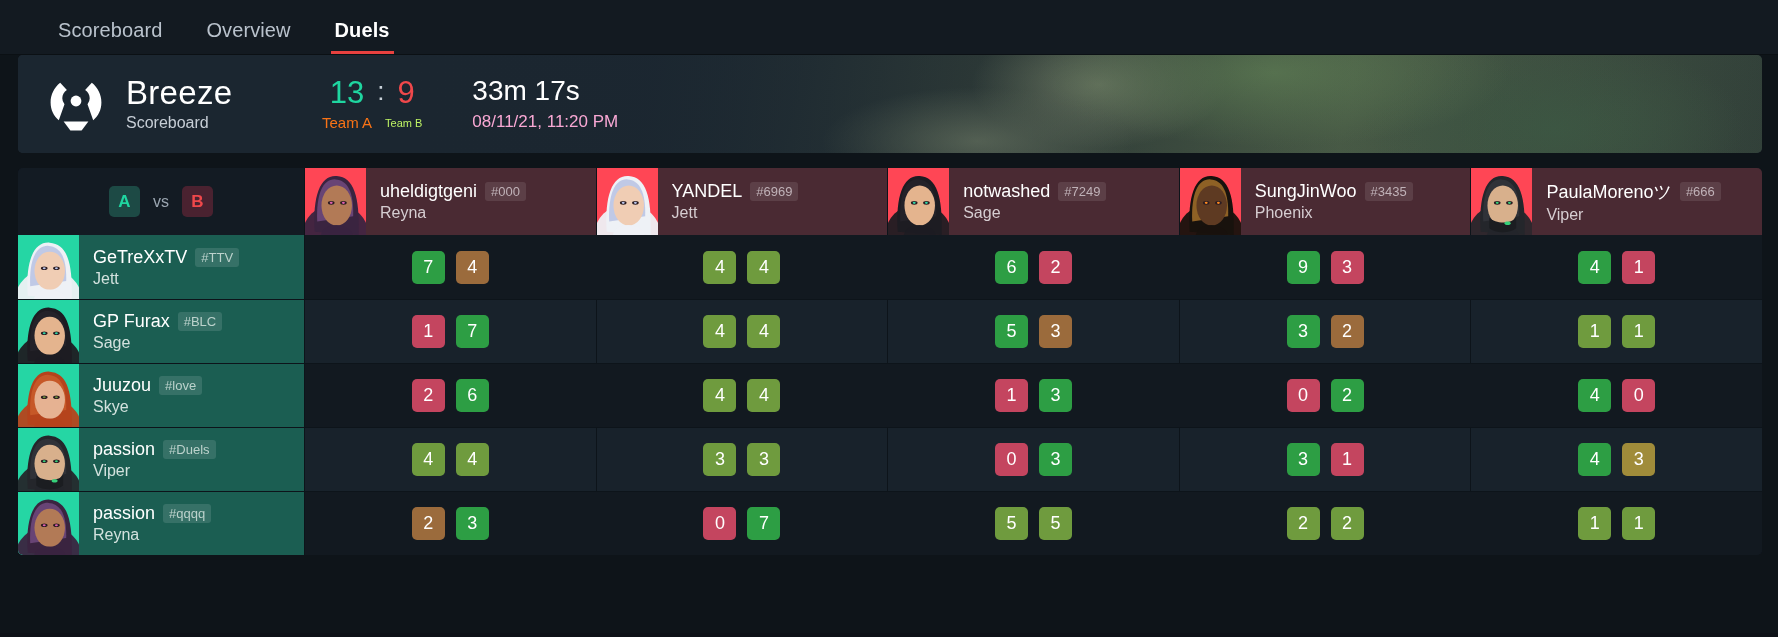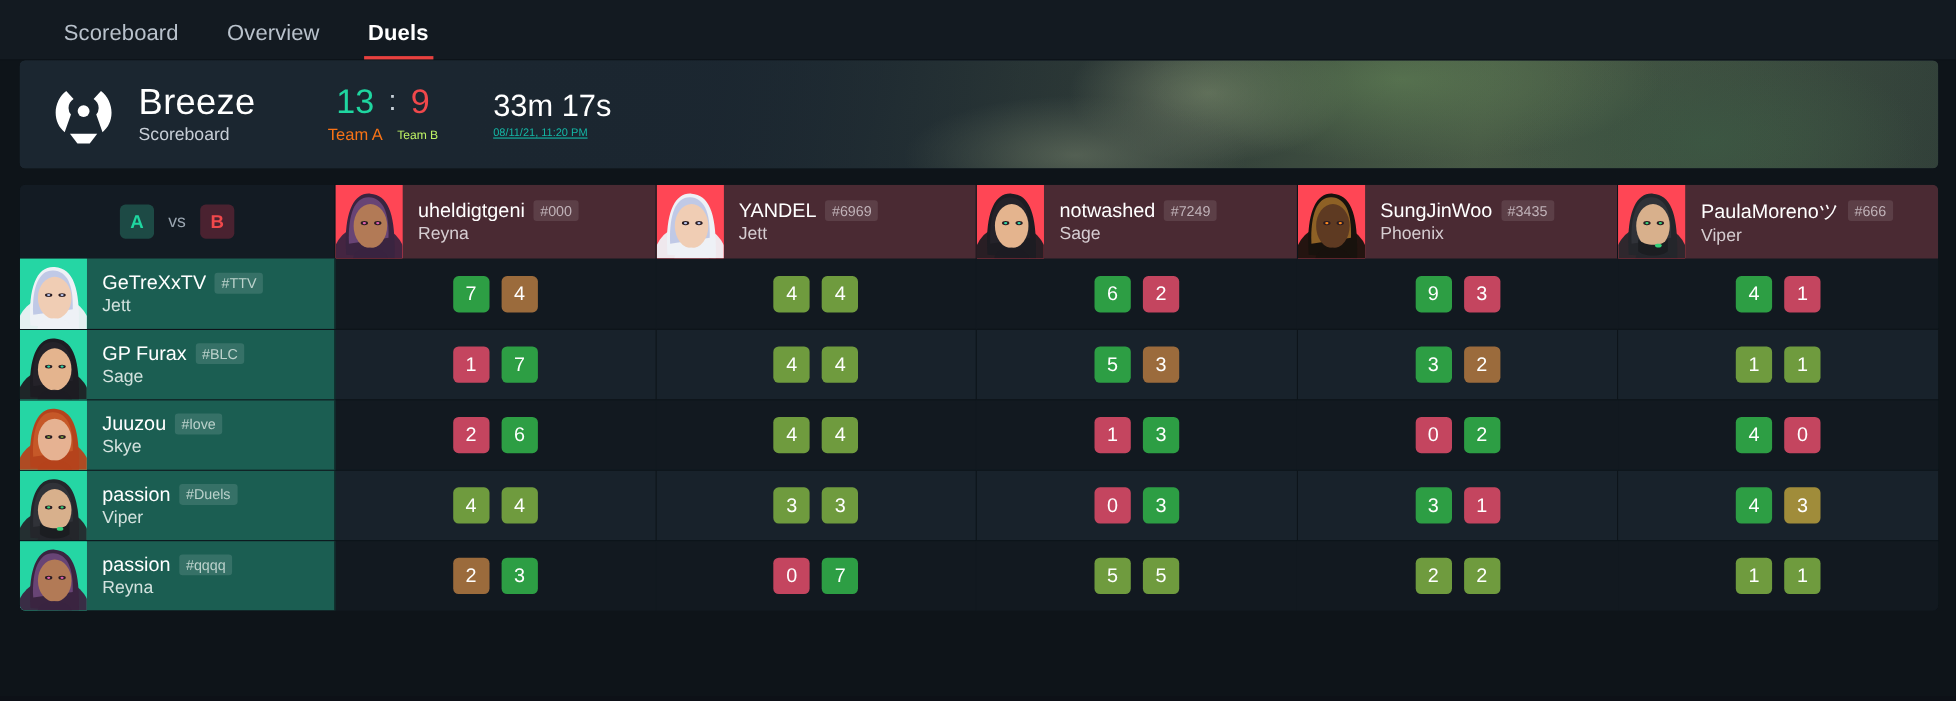--- a/index.html
+++ b/index.html
@@ -65,31 +65,31 @@
     height: 100%;
     display: flex;
     align-items: center;
     padding-left: 30px;
     gap: 22px;
   }
   .map-logo { width: 56px; height: 56px; flex: none; }
   .map-block { display: flex; flex-direction: column; justify-content: center; min-width: 150px;}
   .map-name { font-size: 33px; color: #fff; line-height: 1.05; letter-spacing: .3px;}
   .map-mode { font-size: 16px; color: #c7ced6; margin-top: 3px;}
-  .score-block { display: flex; flex-direction: column; align-items: center; margin-left: 0;}
+  .score-block { display: flex; flex-direction: column; align-items: center; margin-left: 24px;}
   .score-line { display: flex; align-items: center; gap: 13px; }
   .score-a { font-size: 31px; color: #1fd6a0; line-height: 1; }
   .score-colon { font-size: 26px; color: #c9d2da; line-height: 1; position: relative; top: -2px;}
   .score-b { font-size: 31px; color: #f0484b; line-height: 1; }
   .team-line { display: flex; align-items: center; gap: 13px; margin-top: 6px;}
   .team-a { font-size: 15px; color: #f97316; }
   .team-b { font-size: 11px; color: #bef264; }
   .time-block { display: flex; flex-direction: column; margin-left: 28px; }
   .duration { font-size: 28px; color: #ffffff; line-height: 1.05; }
-  .matchdate { font-size: 10px; color: #14b8a6; margin-top: 6px; text-decoration: underline; }
+  .matchdate { font-size: 17px; color: #f9a8d4; margin-top: 6px; }
 
   
   .grid {
     position: absolute;
     top: 168px; left: 18px;
     width: 1744px;
     border-radius: 5px;
     overflow: hidden;
     background: #131b23;
   }

